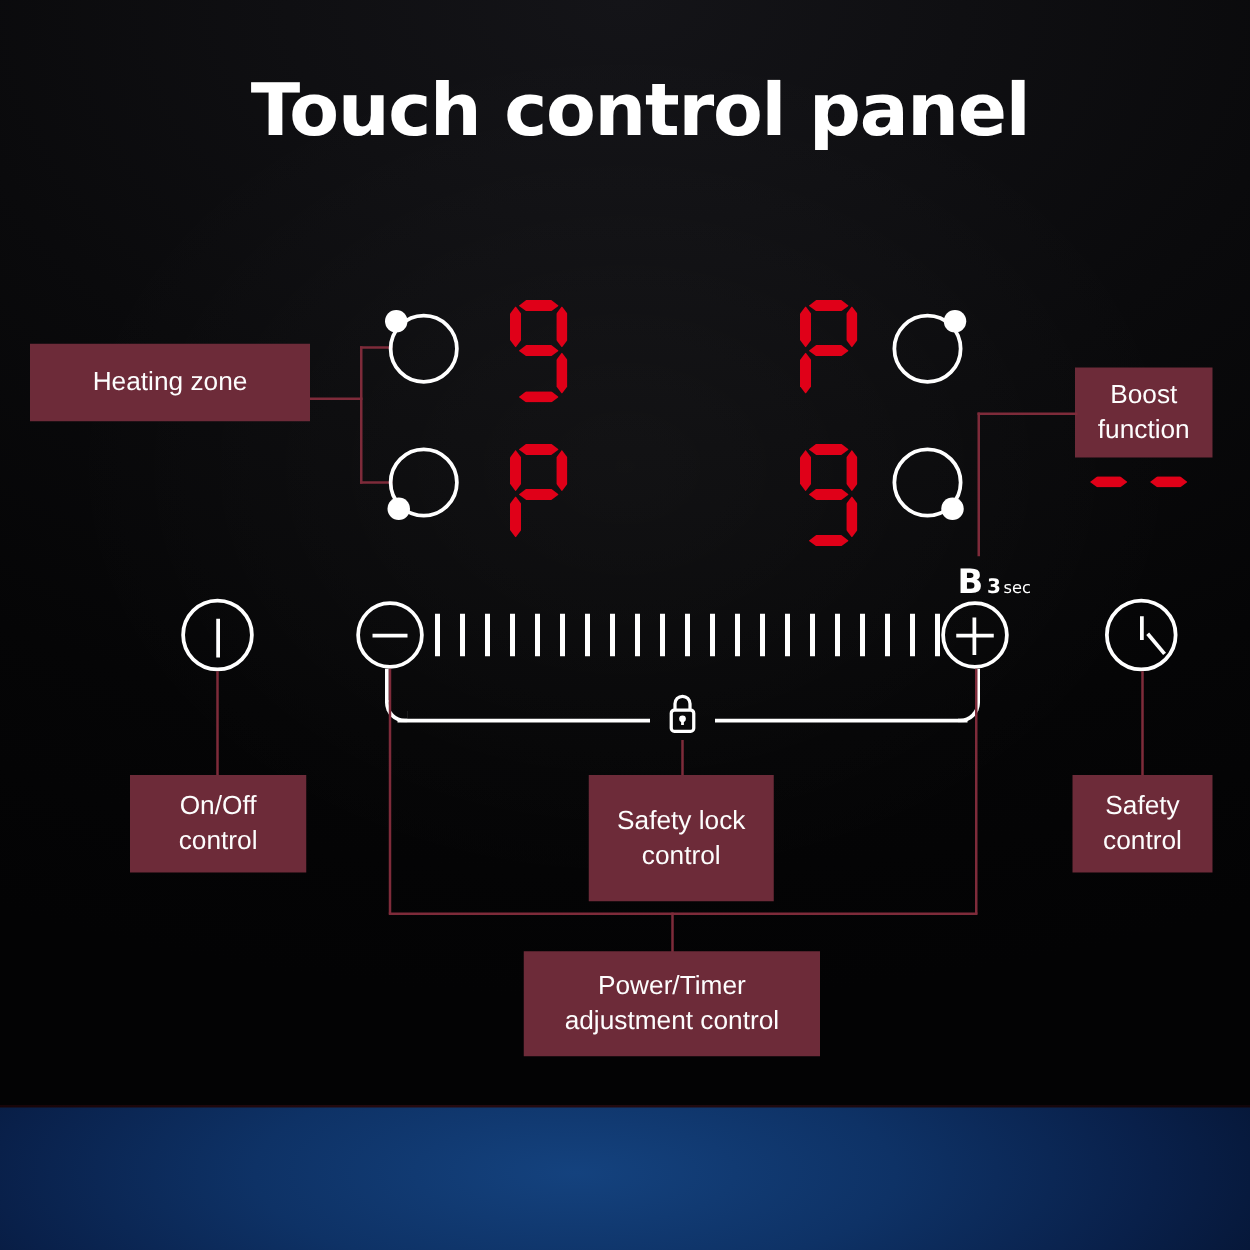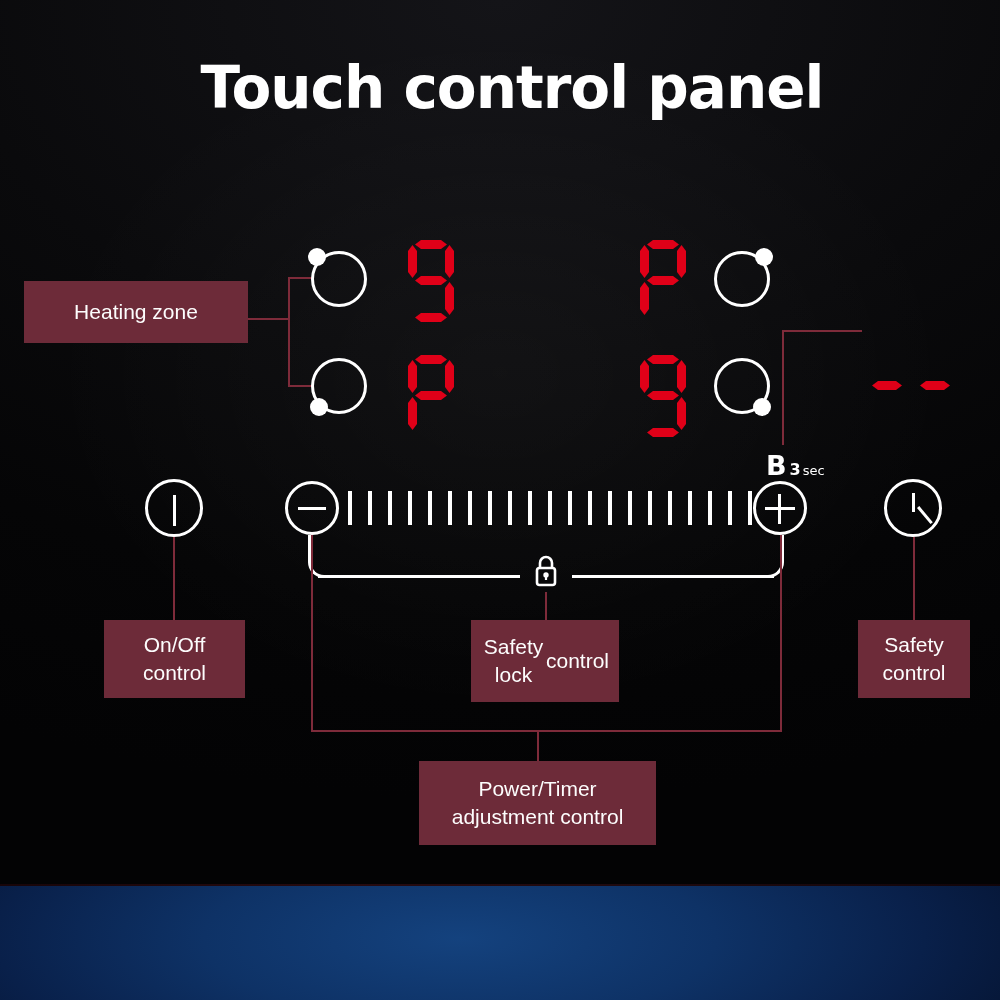--- a/index.html
+++ b/index.html
@@ -121,21 +121,21 @@
 
 <div id="stage">
 
   <div class="bg-top"></div>
   <div class="bg-vign"></div>
   <div class="bg-seam"></div>
   <div class="bg-bottom"></div>
 
   <div class="title">Touch control panel</div>
 
-  <div class="lbl" style="left:24px;top:281px;width:224px;height:62px;">
+  <div class="lbl" style="left:24px;top:275px;width:224px;height:62px;">
     <span>Heating zone</span>
   </div>
   <div class="ln lnh" style="left:248px;top:318px;width:42px;"></div>
   <div class="ln lnv" style="left:288px;top:277px;height:110px;"></div>
   <div class="ln lnh" style="left:288px;top:277px;width:26px;"></div>
   <div class="ln lnh" style="left:288px;top:385px;width:26px;"></div>
 
   <div class="ring" style="left:311px;top:251px;">
     <span class="dot dot-tl"></span>
   </div>
@@ -173,20 +173,24 @@
   </div>
   <div class="seg7" style="left:640px;top:355px;">
     <i class="h sa"></i>
       <i class="v sf"></i>
       <i class="v sb"></i>
       <i class="h sg"></i>
     <i class="v sc"></i>
       <i class="h sd"></i>
   </div>
 
+  <div class="lbl" style="left:860px;top:294px;width:110px;height:72px;flex-direction:column;">
+    <span>Boost</span>
+    <span>function</span>
+  </div>
   <div class="ln lnh" style="left:782px;top:330px;width:80px;"></div>
   <div class="ln lnv" style="left:782px;top:330px;height:115px;"></div>
 
   <div class="boostdash" style="left:872px;top:381px;width:86px;height:10px;">
     <i style="left:0;top:0;"></i>
     <i style="left:48px;top:0;"></i>
   </div>
 
   <div class="circ" style="left:145px;top:479px;width:58px;height:58px;">
     <span class="bar-v" style="left:25px;top:13px;width:3px;height:31px;"></span>
@@ -256,21 +260,21 @@
   <div class="lock" style="left:531px;top:551px;width:30px;height:42px;">
     <svg width="30" height="42" viewBox="0 0 30 42">
       <path d="M9 17 V12 a6 6 0 0 1 12 0 V17" fill="none" stroke="#ffffff" stroke-width="2.6"></path>
       <rect x="6" y="17" width="18" height="17" rx="2.5" fill="none" stroke="#ffffff" stroke-width="2.6"></rect>
       <circle cx="15" cy="24" r="2.7" fill="#ffffff"></circle>
       <rect x="13.9" y="24" width="2.2" height="5" fill="#ffffff"></rect>
     </svg>
   </div>
 
   <div class="ln lnv" style="left:545px;top:592px;height:28px;"></div>
-  <div class="lbl" style="left:471px;top:620px;width:148px;height:82px;">
+  <div class="lbl" style="left:471px;top:620px;width:148px;height:101px;flex-direction:column;">
     <span>Safety lock</span>
     <span>control</span>
   </div>
 
   <div class="ln lnv" style="left:311px;top:535px;height:196px;"></div>
   <div class="ln lnv" style="left:780px;top:535px;height:196px;"></div>
   <div class="ln lnh" style="left:311px;top:730px;width:471px;"></div>
   <div class="ln lnv" style="left:537px;top:730px;height:32px;"></div>
   <div class="lbl" style="left:419px;top:761px;width:237px;height:84px;flex-direction:column;">
     <span>Power/Timer</span>

